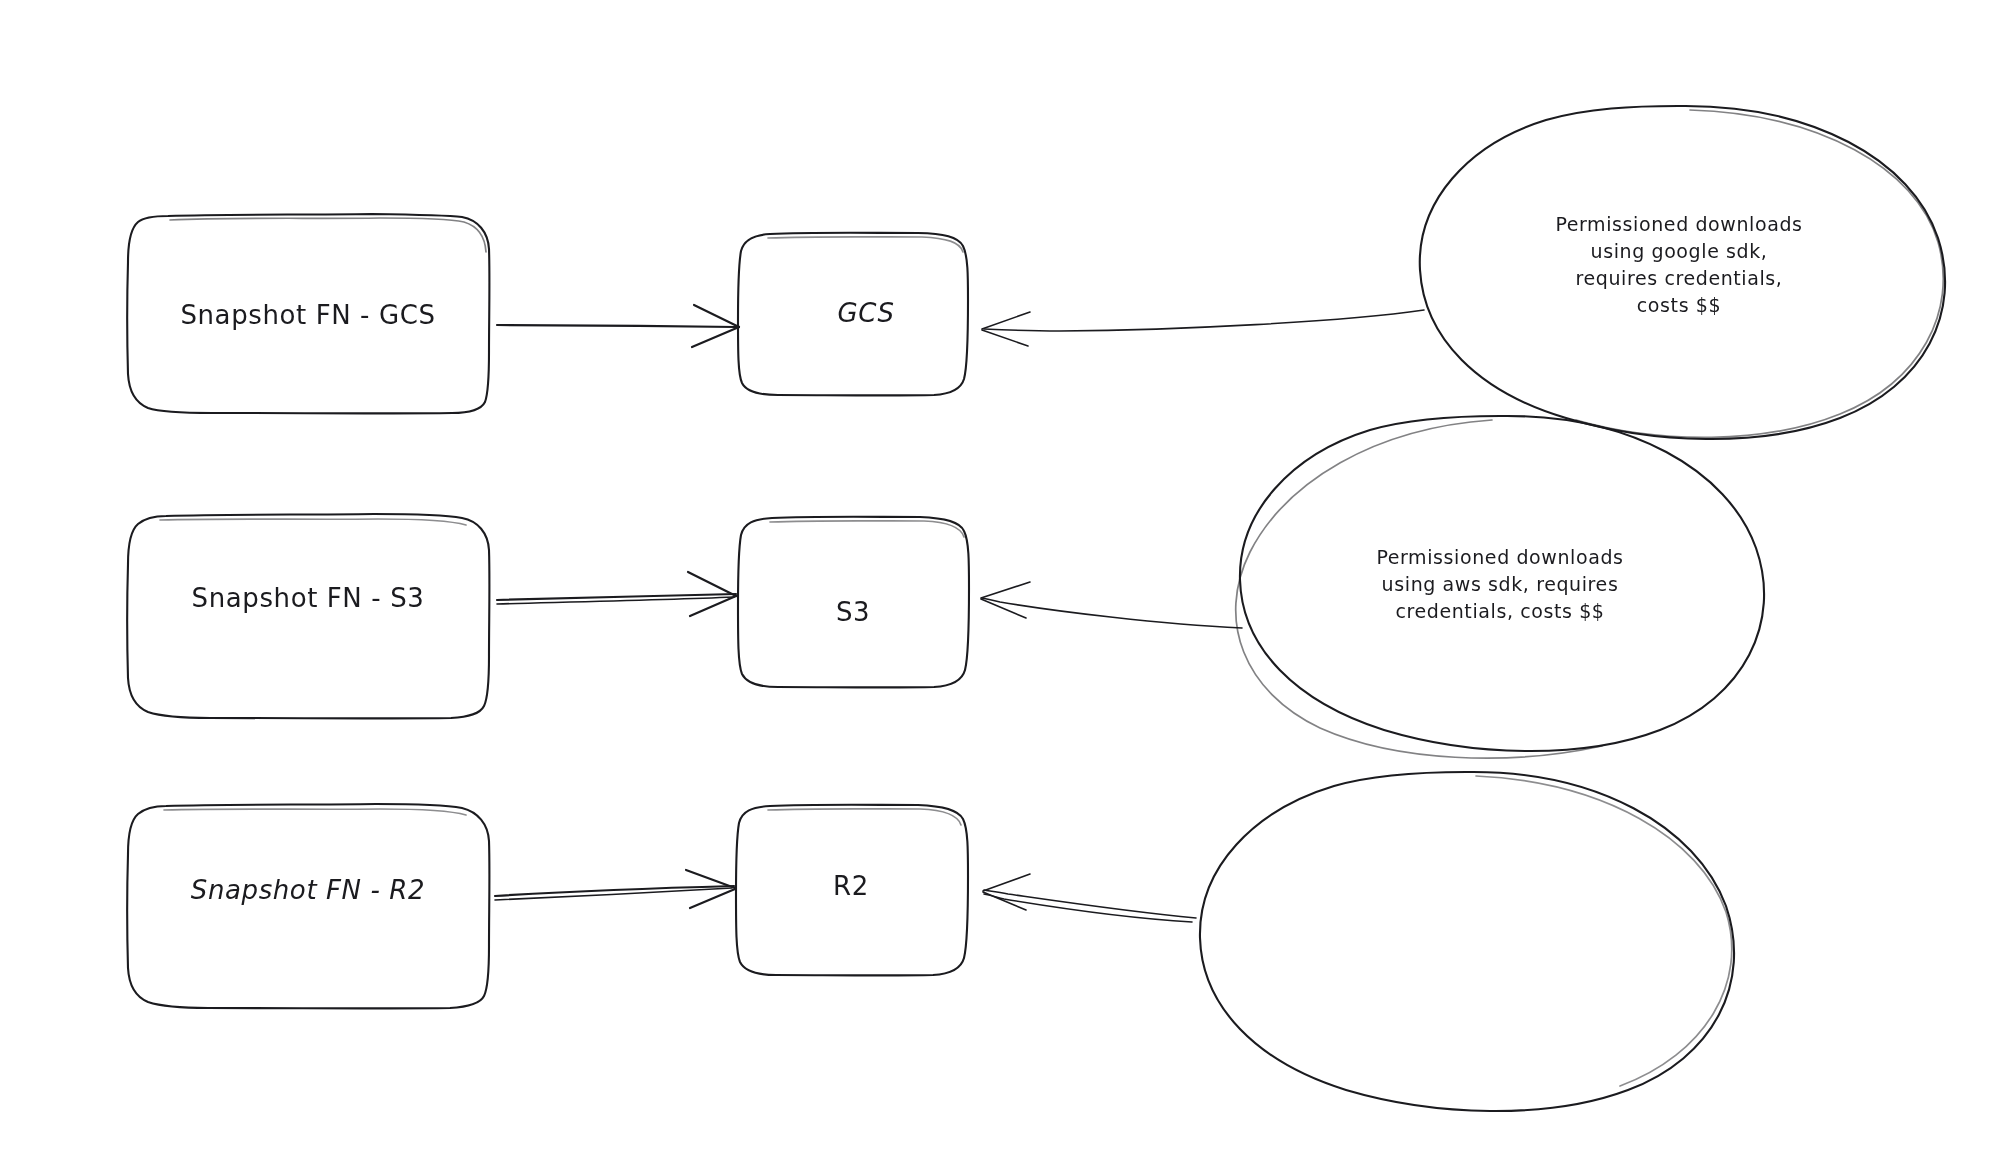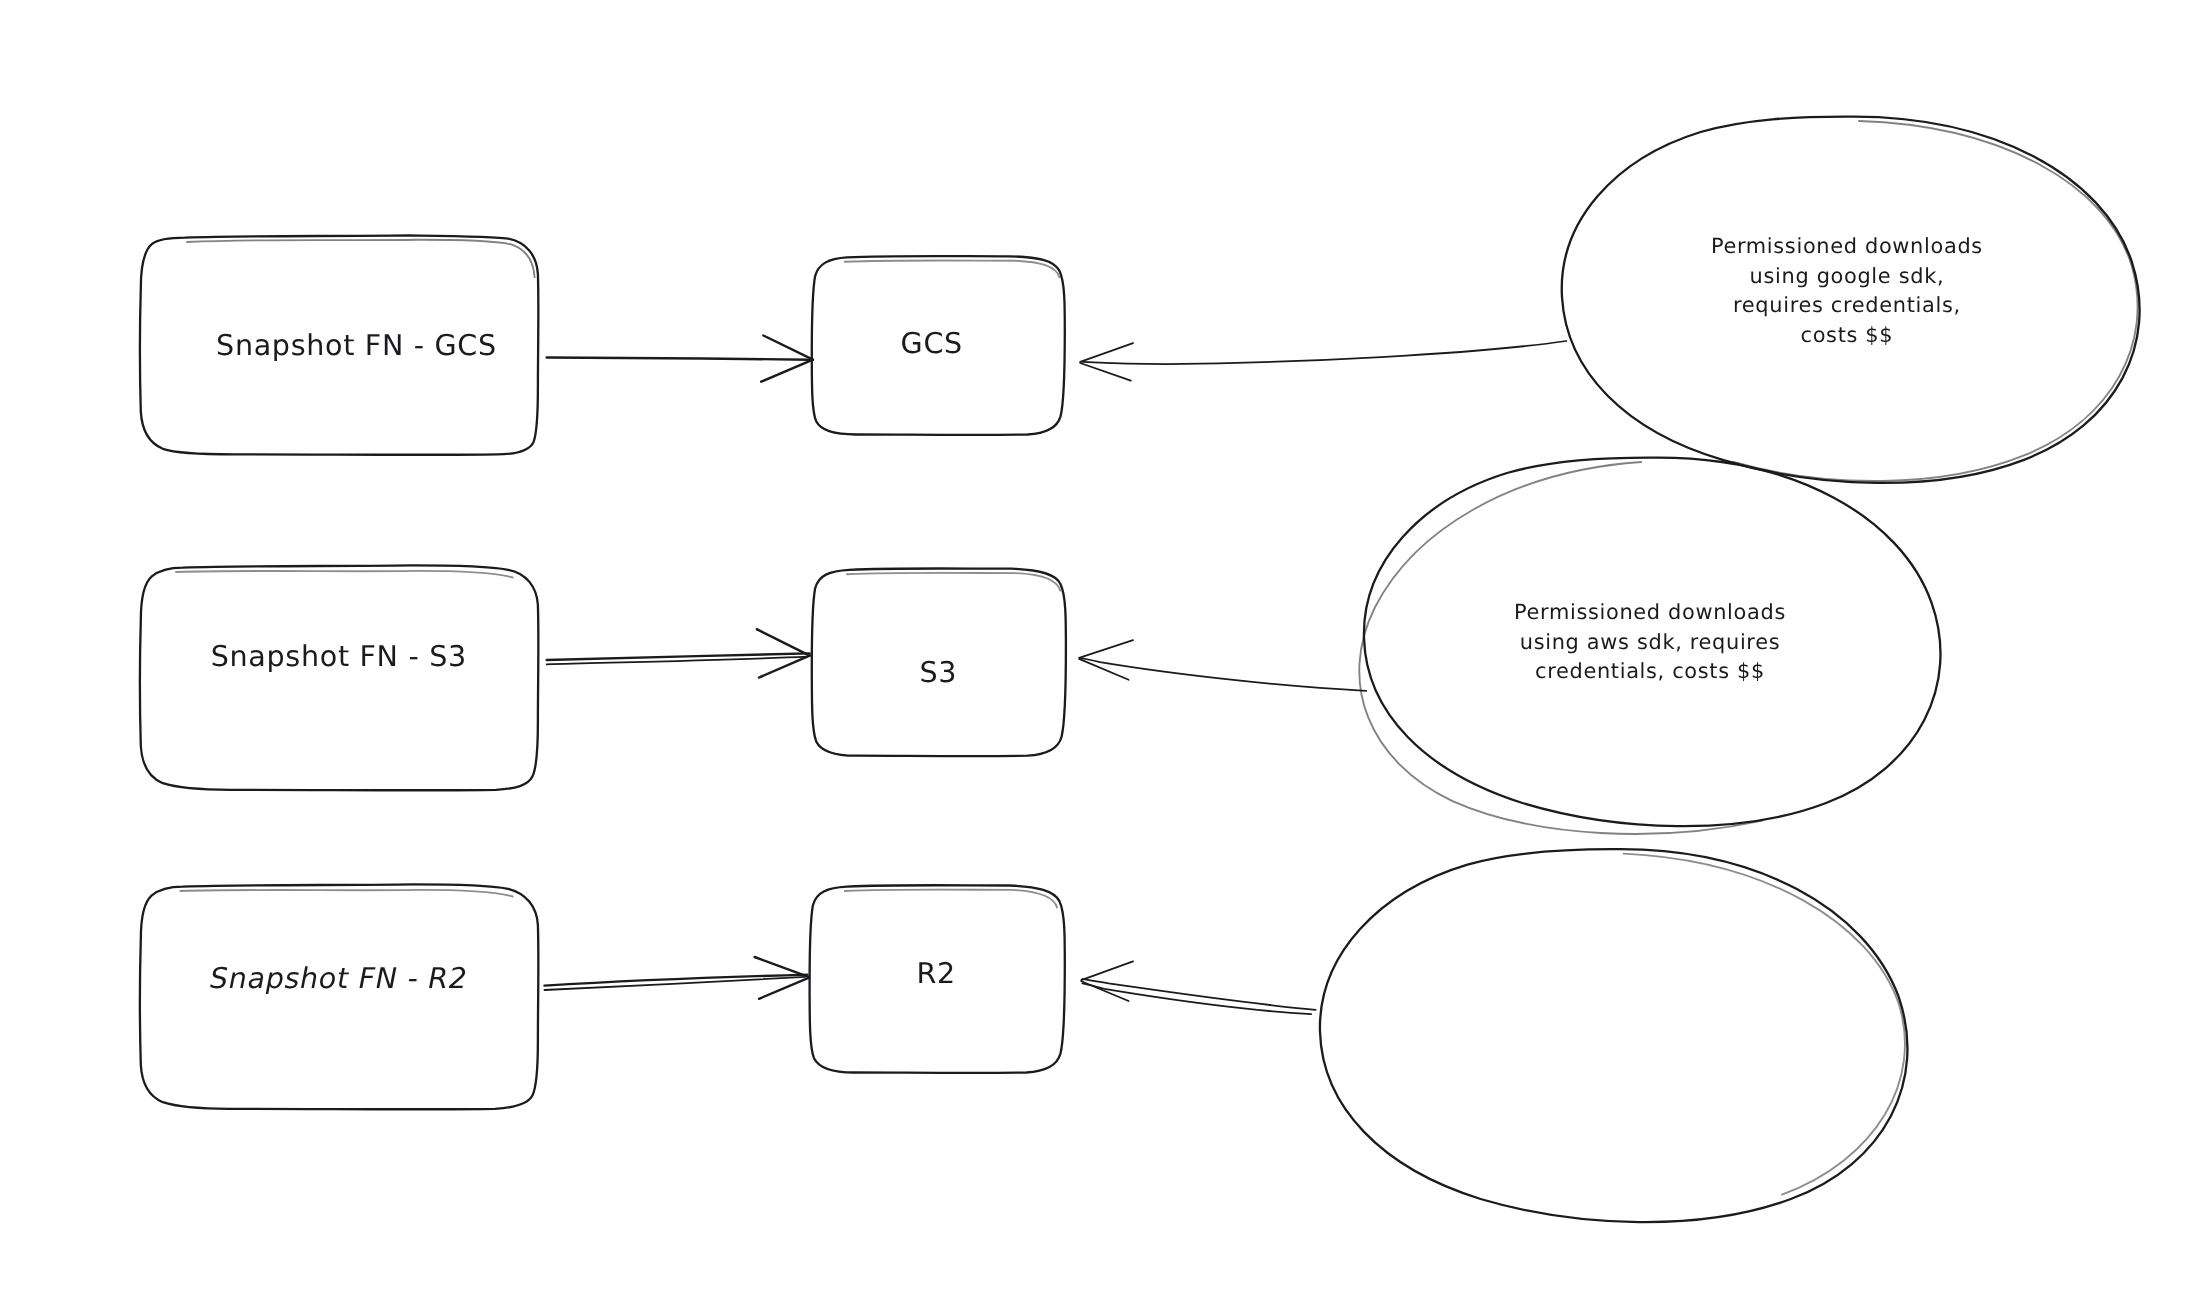--- a/index.html
+++ b/index.html
@@ -188,23 +188,23 @@
 
     <g>
       <path class="sk-line thin" d="M1196,918 C1130,912 1050,900 1008,894 C998,892 990,891 984,890"></path>
       <path class="sk-line thin" d="M1192,922 C1124,918 1046,906 1004,899 C996,897 990,895 984,894"></path>
       <path class="sk-line thin" d="M1030,874 L983,891"></path>
       <path class="sk-line thin" d="M1026,910 L983,892"></path>
     </g>
 
   </svg>
 
-  <div class="node-label center-xy" style="left:324px; top:315px; width:340px;">Snapshot FN - GCS</div>
-
-  <div class="node-label small center-xy" style="left:847px; top:313px; width:180px;">GCS</div>
+  <div class="node-label center-xy" style="left:308px; top:315px; width:340px;">Snapshot FN - GCS</div>
+
+  <div class="node-label small center-xy" style="left:866px; top:313px; width:180px;font-style:italic;">GCS</div>
 
   <div class="bubble-label center-xy" style="left:1679px; top:265px; width:420px;">Permissioned downloads
 using google sdk,
 requires credentials,
 costs $$</div>
 
   <div class="node-label center-xy" style="left:308px; top:598px; width:340px;">Snapshot FN - S3</div>
 
   <div class="node-label small center-xy" style="left:853px; top:596px; width:180px;margin-top:16px;">S3</div>
 

